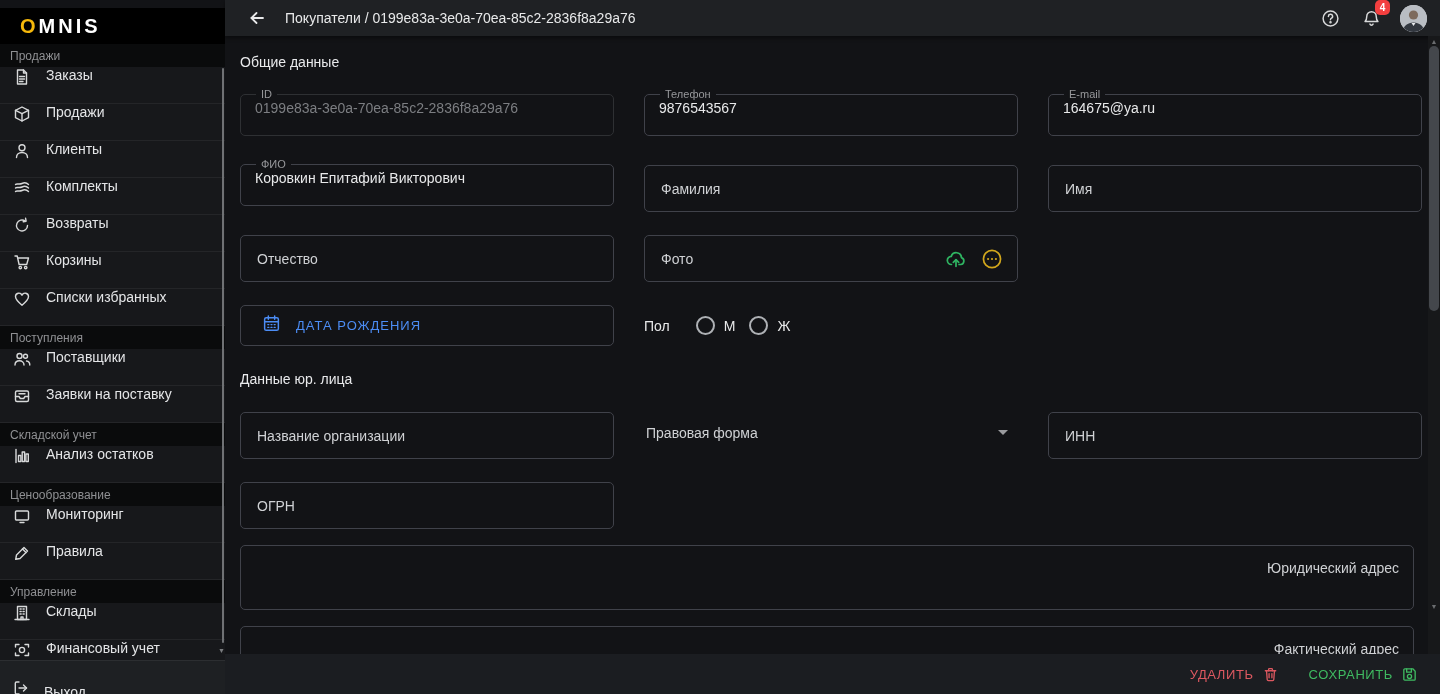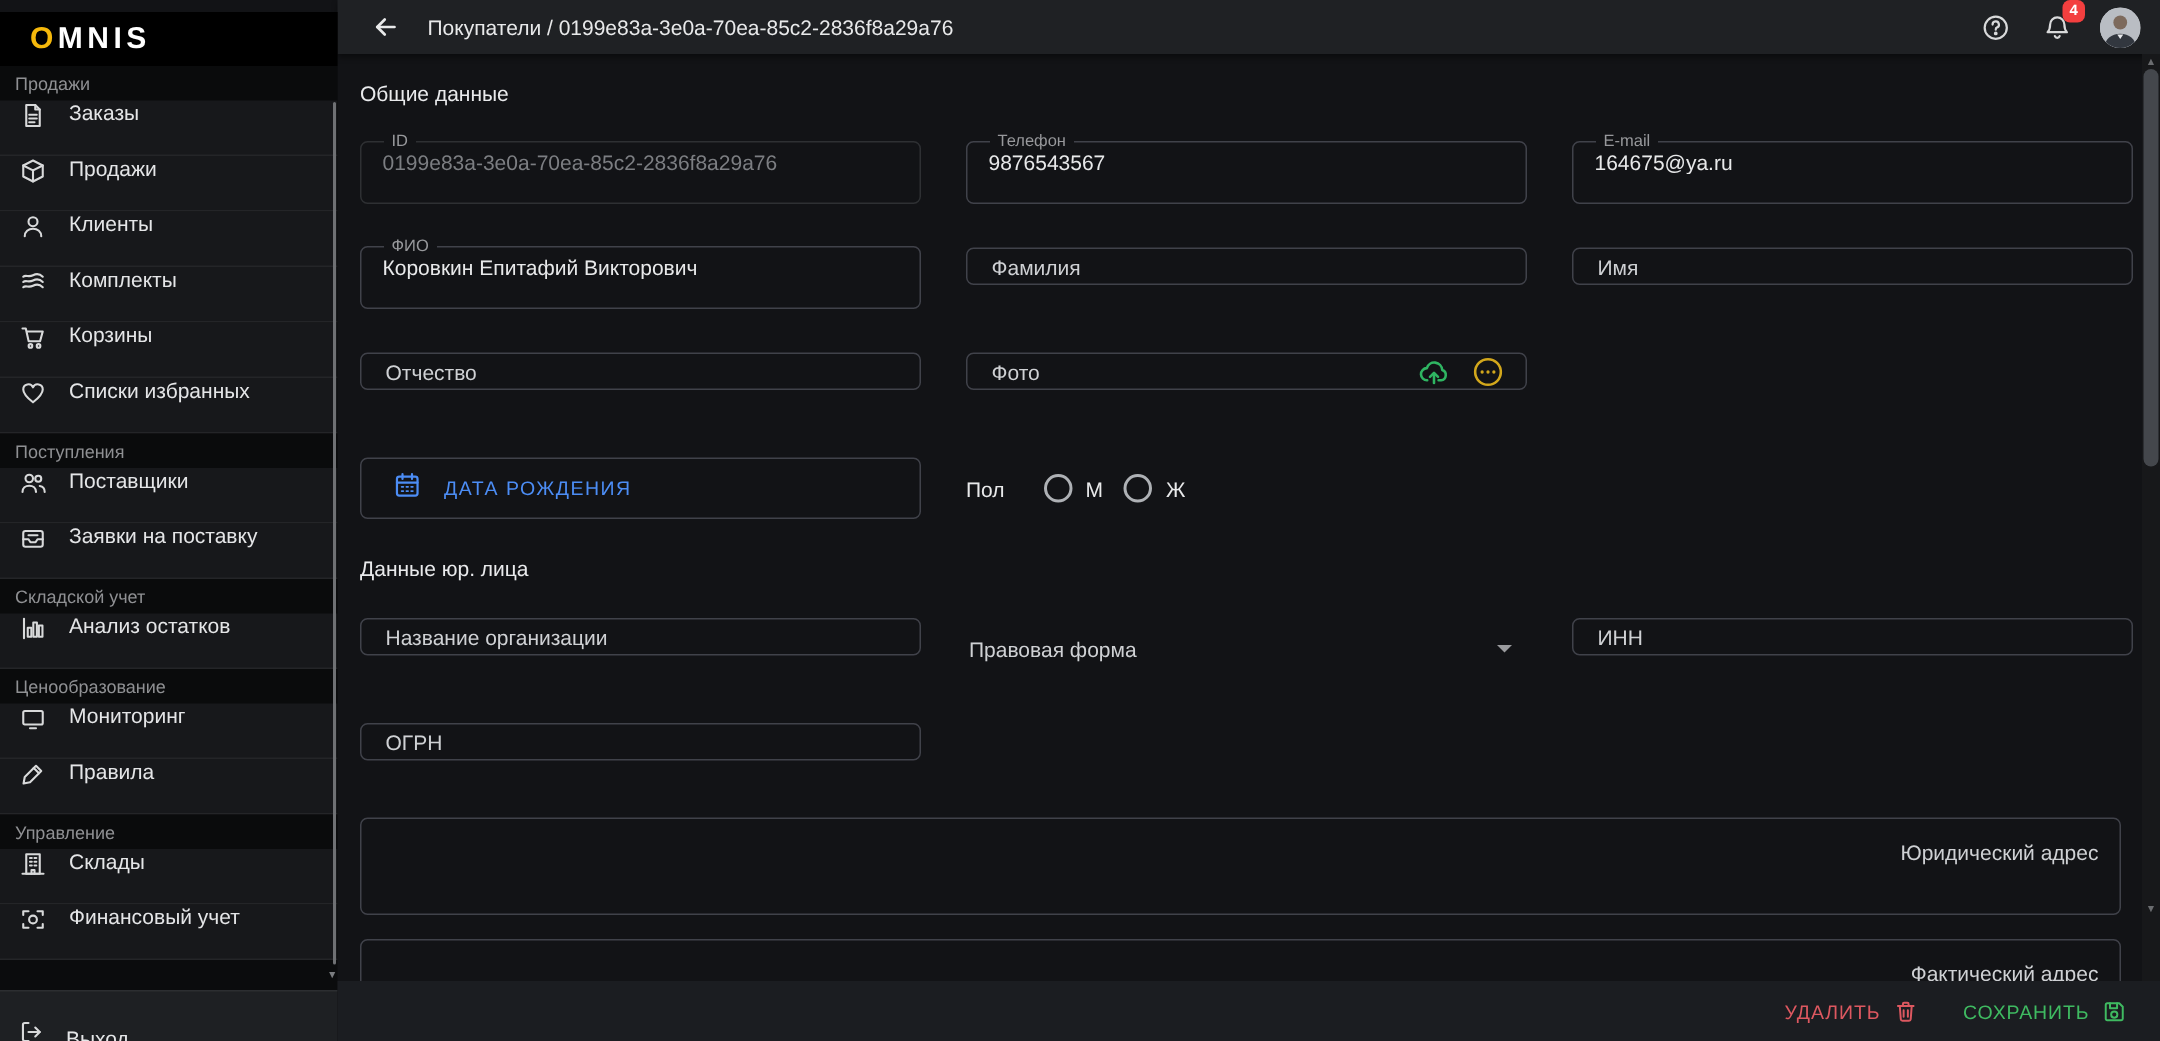--- a/index.html
+++ b/index.html
@@ -53,21 +53,21 @@
   .cell { height:47px; position:relative; }
 
   fieldset.field { border:1px solid #40424a; border-radius:5px; margin:0; padding:0 10px;
     height:47px; }
   fieldset.field.disabled { border-color:#2e3033; }
   fieldset.field legend { font-size:11px; color:#97989b; padding:0 5px; margin-left:5px; line-height:10px; }
   fieldset.field input { border:0; outline:0; background:transparent; width:100%;
     color:#e8e9ea; font-size:14px; padding:1px 4px 8px; }
   fieldset.field.disabled input { color:#7c7e82; }
 
-  .field-plain { margin-top:6px; height:25px; border:1px solid #40424a; border-radius:5px;
+  .field-plain { margin-top:6px; height:47px; border:1px solid #40424a; border-radius:5px;
     display:flex; align-items:center; padding:0 14px; }
   .field-plain input { border:0; outline:0; background:transparent; width:100%;
     color:#e8e9ea; font-size:14px; }
   .field-plain input::placeholder, textarea::placeholder { color:#cfd1d4; opacity:1; }
   .field-icons { display:flex; align-items:center; gap:14px; margin-left:8px; }
   .field-icons .ficon { width:22px; height:22px; display:flex; align-items:center;
     justify-content:center; cursor:pointer; }
 
   .birthdate-box { margin-top:6px; height:41px; border:1px solid #40424a; border-radius:5px;
     display:flex; align-items:center; gap:15px; padding-left:21px; cursor:pointer; }
@@ -149,20 +149,29 @@
     </div>
     <div class="nav-item">
       <span class="nicon">
         <svg width="18" height="18" viewBox="0 0 18 18">
             <path d="M2.5,5.5 C4,4 6,6 9,4.5 c3-1.5 5-0.5 6.5,1"></path>
             <path d="M2.5,9 C4,7.5 6,9.5 9,8 c3-1.5 5-0.5 6.5,1"></path>
             <path d="M2.5,12.5 C4,11 6,13 9,11.5 c3-1.5 5-0.5 6.5,1"></path>
           </svg>
       </span>
       <span>Комплекты</span>
+    </div>
+    <div class="nav-item">
+      <span class="nicon">
+        <svg width="18" height="18" viewBox="0 0 18 18">
+            <path d="M14.5,9.5 a5.5,5.5 0 1 1 -2.2-4.4"></path>
+            <path d="M12.6,2.3 l0.5,2.9 l-2.9,0.5"></path>
+          </svg>
+      </span>
+      <span>Возвраты</span>
     </div>
     <div class="nav-item">
       <span class="nicon">
         <svg width="18" height="18" viewBox="0 0 18 18">
             <path d="M2,3 h2.2 l1.9,8.5 h7.6 l1.8-6.5 H5"></path>
             <circle cx="7.3" cy="14.6" r="1.2"></circle>
             <circle cx="12.7" cy="14.6" r="1.2"></circle>
           </svg>
       </span>
       <span>Корзины</span>

